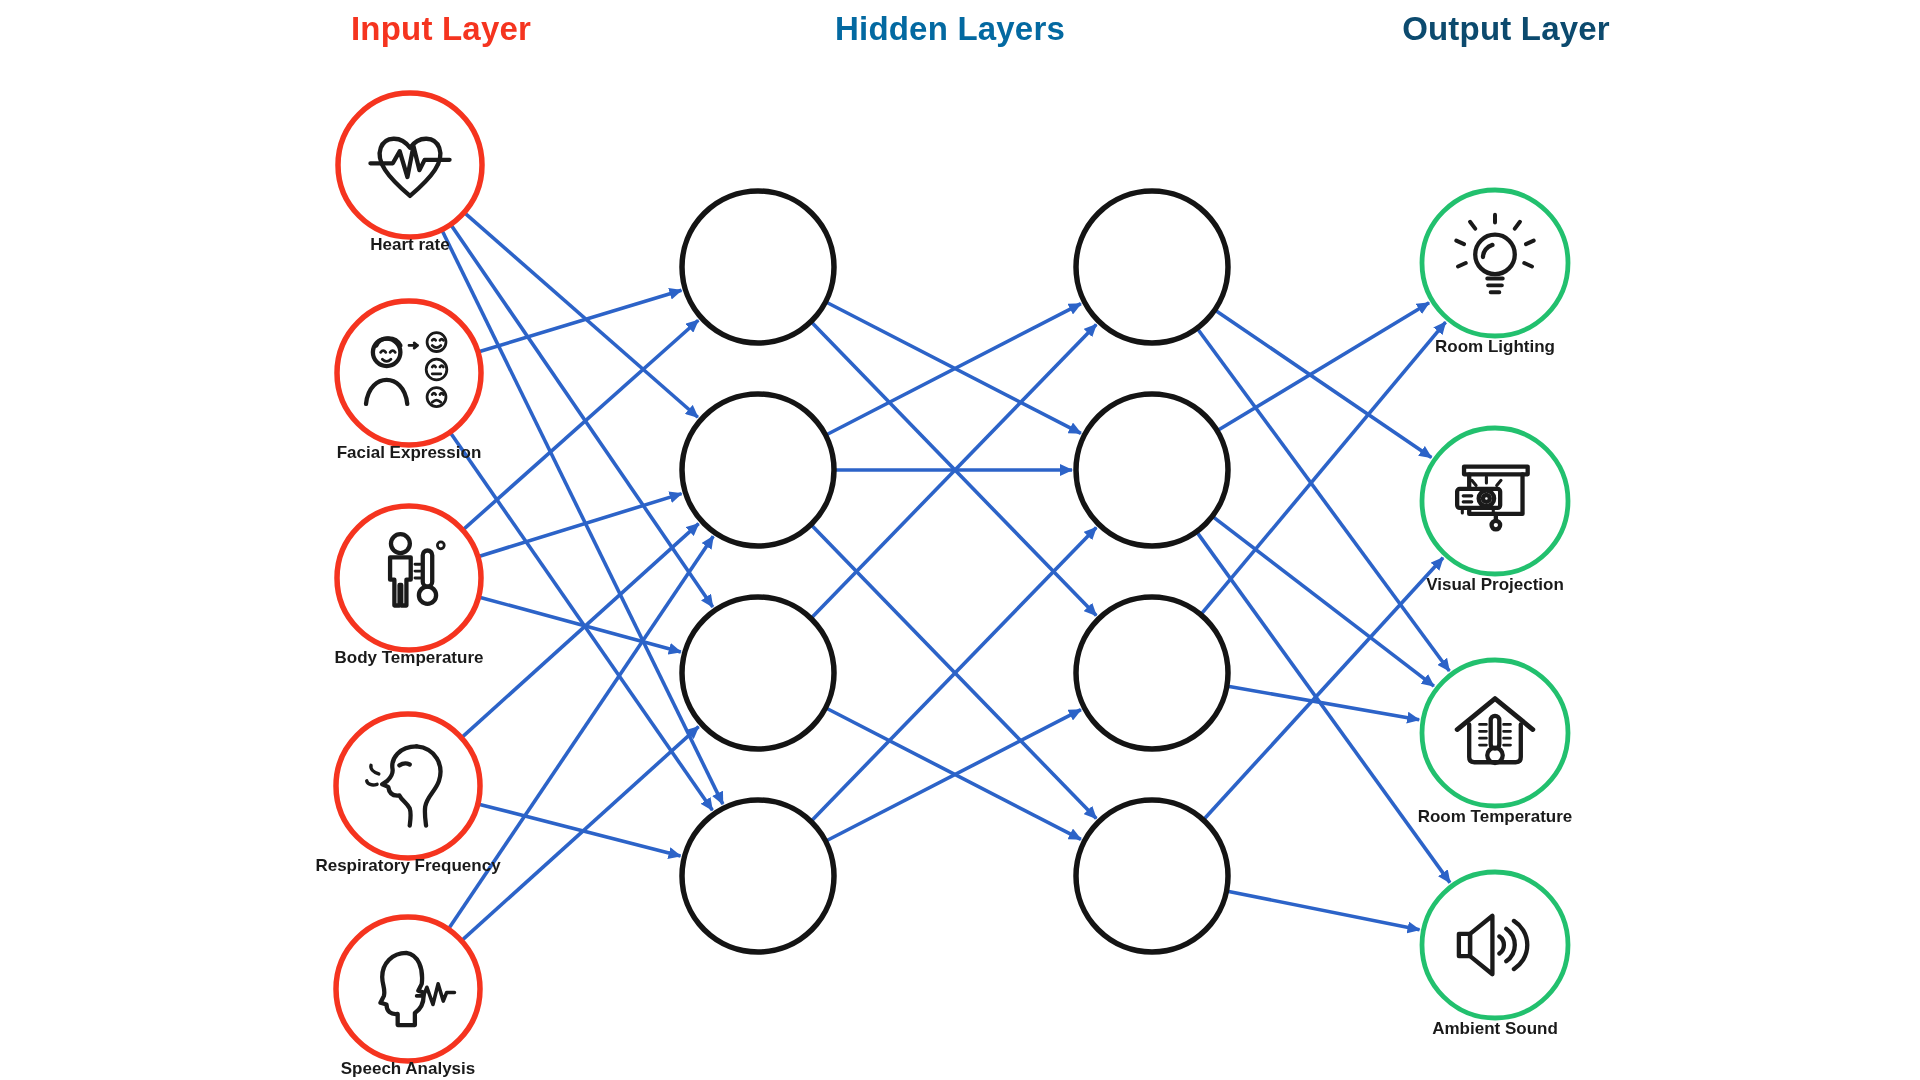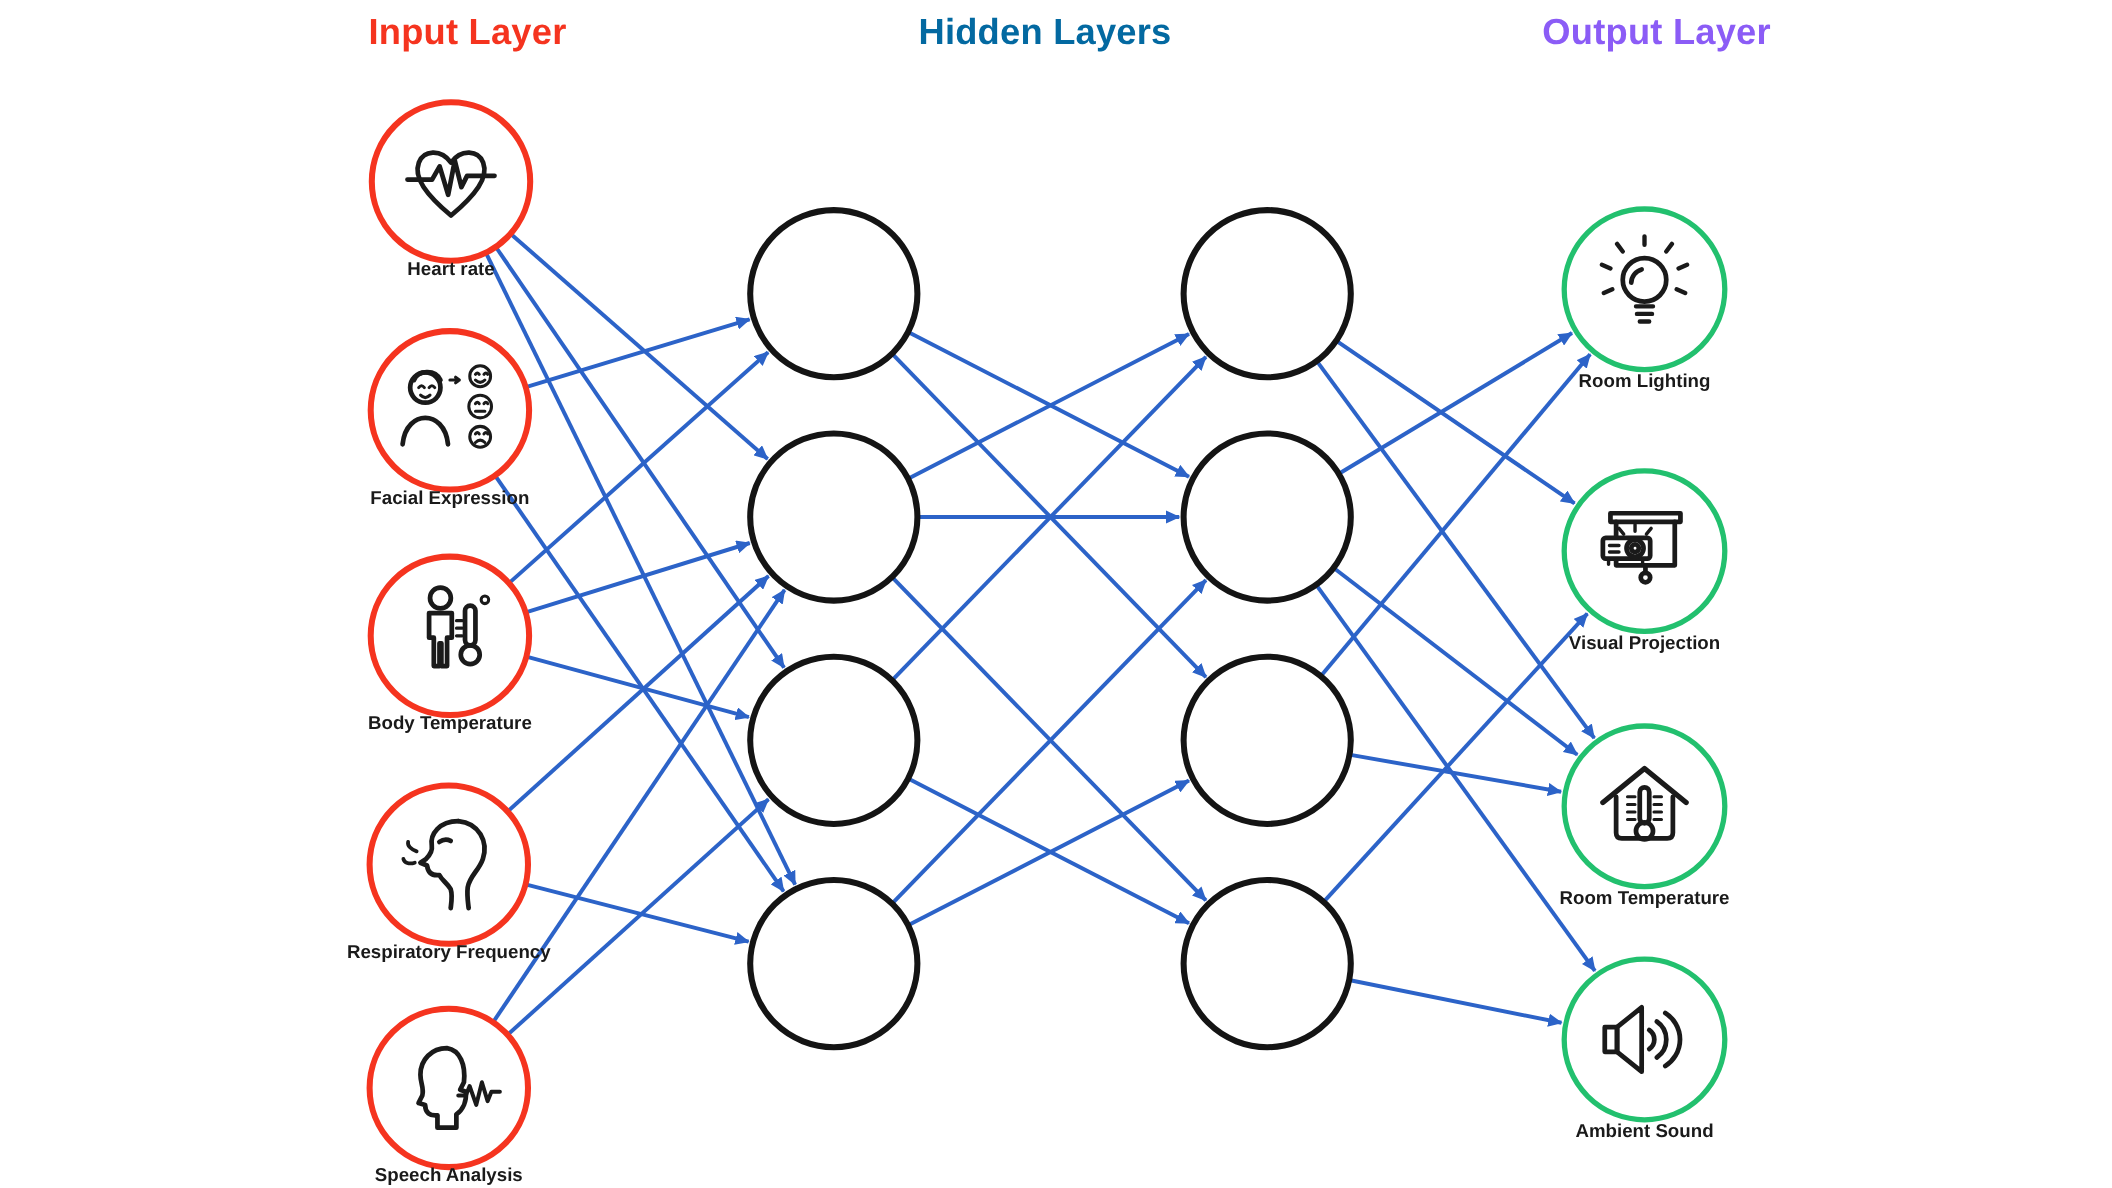--- a/index.html
+++ b/index.html
@@ -23,23 +23,23 @@
     font-family:"Liberation Sans", sans-serif;
     font-size:17px;
     font-weight:bold;
     fill:#1a1a1a;
   }
 </style>
 </head>
 <body>
 
 <div id="stage">
-  <div class="layer-title" style="left: 425px; color: rgb(245, 52, 31);">Input Layer</div>
+  <div class="layer-title" style="left: 441px; color: rgb(245, 52, 31);">Input Layer</div>
   <div class="layer-title" style="left: 950px; color: #0369a1;">Hidden Layers</div>
-  <div class="layer-title" style="left: 1506px; color: #8b5cf6; text-align: right;">Output Layer</div>
+  <div class="layer-title" style="left: 1506px; color: #0c4a6e; text-align: right;">Output Layer</div>
   <svg id="net" width="1920" height="1080" viewBox="0 0 1920 1080">
       <defs>
         <marker id="arrow" markerWidth="14" markerHeight="12" refX="12" refY="6" orient="auto" markerUnits="userSpaceOnUse">
           <path d="M0,0 L13,6 L0,12 Z" fill="#2C63C8"></path>
         </marker>
       </defs>
       <g>
         <line x1="464.8989906367" y1="213.11549466722266" x2="697.8367225899178" y2="417.2706907756464" stroke="#2C63C8" stroke-width="3.6" marker-end="url(#arrow)"></line>
         <line x1="451.25591894713824" y1="225.22415754352366" x2="712.7880340305334" y2="607.0009232399741" stroke="#2C63C8" stroke-width="3.6" marker-end="url(#arrow)"></line>
         <line x1="442.09210801378435" y1="230.56749654540425" x2="722.8305665602363" y2="804.1452092653104" stroke="#2C63C8" stroke-width="3.6" marker-end="url(#arrow)"></line>

